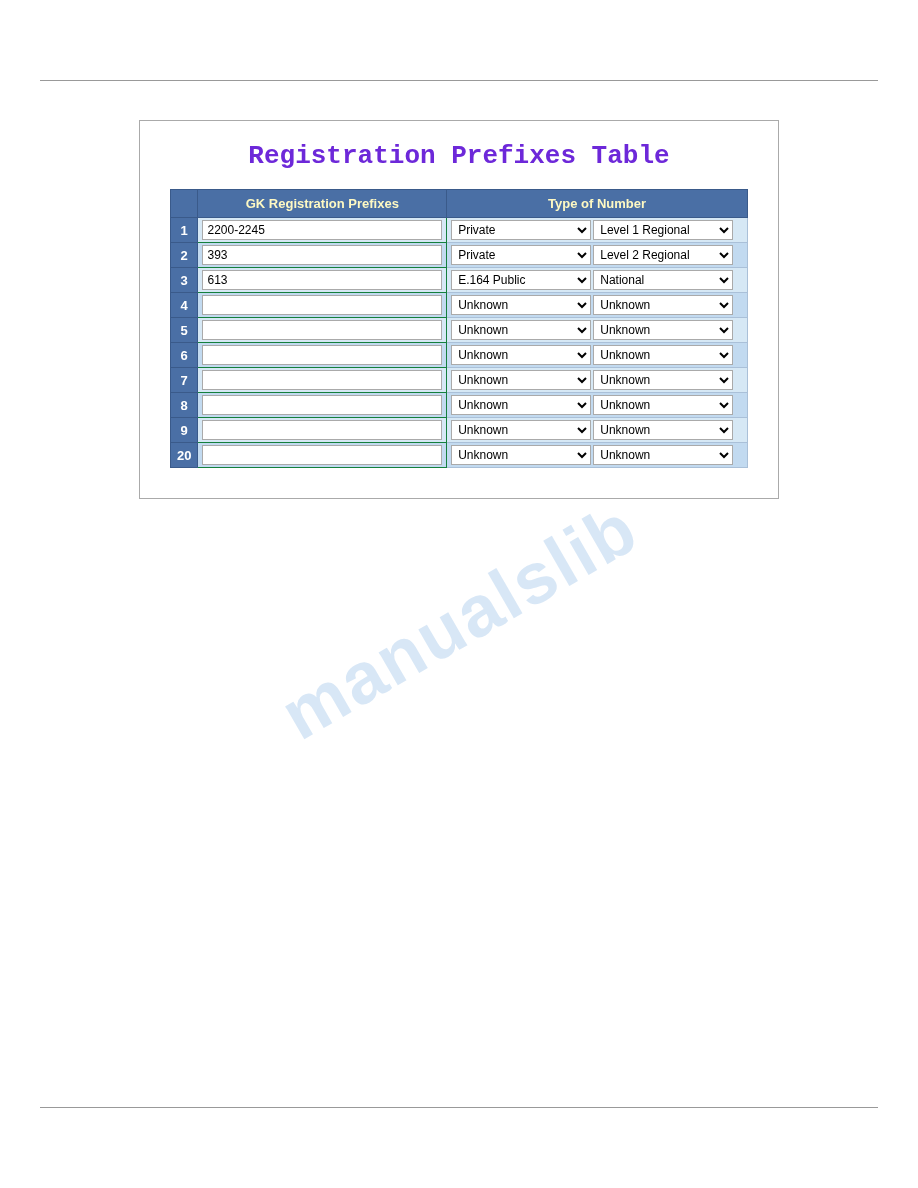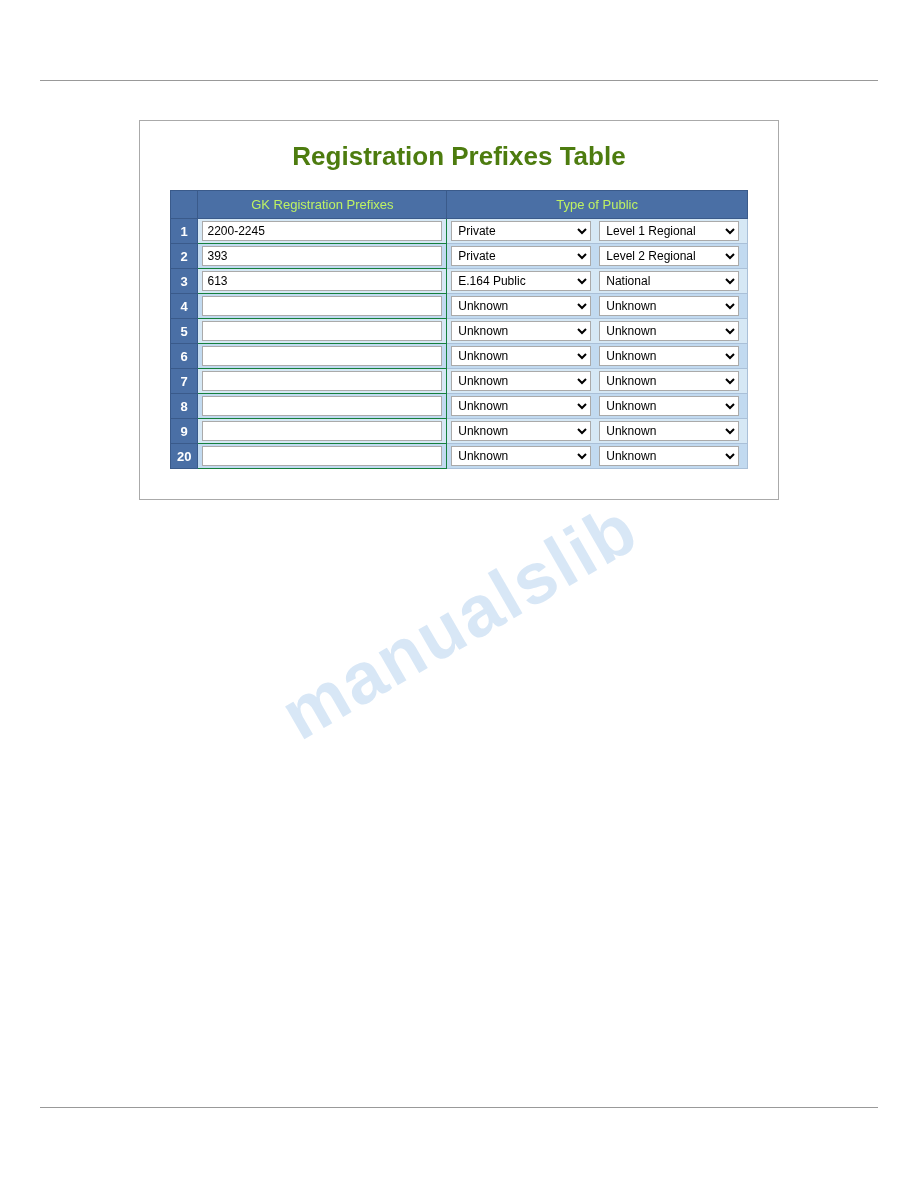--- a/index.html
+++ b/index.html
@@ -40,37 +40,38 @@
       border: 1px solid #aaa;
       padding: 20px 30px 30px 30px;
       width: 640px;
       background: #fff;
     }
 
     .table-title {
       text-align: center;
       font-size: 26px;
       font-weight: bold;
-      color: #4d7c0f;
+      color: #6d28d9;
       margin-bottom: 18px;
+      font-family: Liberation Mono, monospace;
     }
 
     .reg-table {
       width: 100%;
       border-collapse: collapse;
       font-size: 13px;
     }
 
     .reg-table thead tr {
       background: #4a6fa5;
     }
 
     .reg-table thead th {
-      color: #bef264;
-      font-weight: normal;
+      color: #fef9c3;
+      font-weight: bold;
       padding: 6px 8px;
       text-align: center;
       border: 1px solid #3a5a8a;
     }
 
     .th-prefix {
       width: 45%;
     }
 
     .th-type {
@@ -119,21 +120,21 @@
       background: #fff;
       padding: 1px 2px;
       font-size: 12px;
       height: 20px;
       width: 48%;
       cursor: pointer;
     }
 
     .type-cell-inner {
       display: flex;
-      gap: 8px;
+      gap: 2px;
       align-items: center;
     }
 
     .watermark {
       position: absolute;
       top: 580px;
       left: 50%;
       transform: translateX(-50%) rotate(-30deg);
       font-size: 72px;
       color: rgba(100, 160, 220, 0.25);
@@ -152,21 +153,21 @@
 
 <div class="page-container">
   <div class="table-box">
     <div class="table-title">Registration Prefixes Table</div>
 
     <table class="reg-table">
       <thead>
         <tr>
           <th class="row-num" style="background:#4a6fa5; border:1px solid #3a5a8a;"></th>
           <th class="th-prefix">GK Registration Prefixes</th>
-          <th class="th-type" colspan="2">Type of Public</th>
+          <th class="th-type" colspan="2">Type of Number</th>
         </tr>
       </thead>
       <tbody id="table-body">
       <tr>
             <td class="row-num">1</td>
             <td class="cell-prefix"><input type="text" class="prefix-input" value="2200-2245" style=""></td>
             <td class="cell-type" colspan="2">
               <div class="type-cell-inner">
                 <select class="type-select"><option value="Unknown">Unknown</option><option value="Private" selected="">Private</option><option value="E.164 Public">E.164 Public</option></select>
                 <select class="type-select"><option value="Unknown">Unknown</option><option value="National">National</option><option value="Level 1 Regional" selected="">Level 1 Regional</option><option value="Level 2 Regional">Level 2 Regional</option></select>

